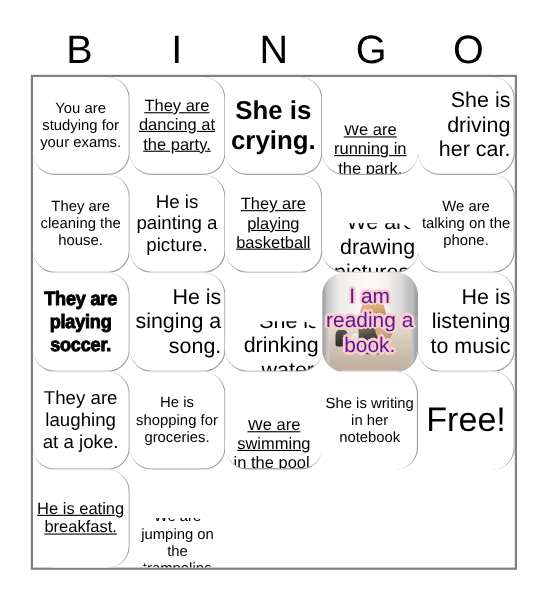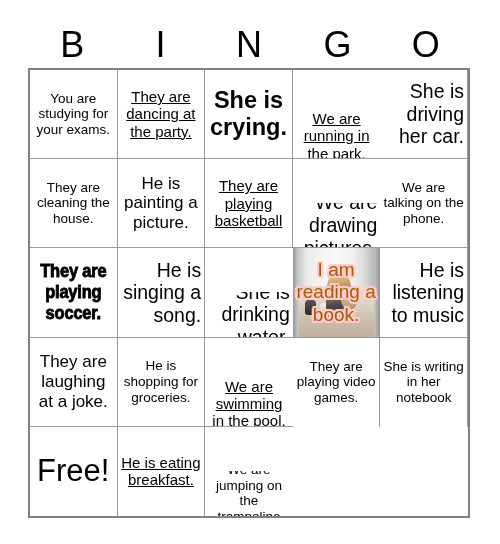--- a/index.html
+++ b/index.html
@@ -64,20 +64,21 @@
     position: relative;
     box-sizing: border-box;
     border-right: 1px solid #9a9a9a;
     border-bottom: 1px solid #9a9a9a;
     display: flex;
     align-items: center;
     justify-content: center;
     overflow: hidden;
     background: #ffffff;
     padding: 2px 3px;
+    border-radius: 20px;
   }
   .bingo-cell.col-last { border-right: none; margin-top: 44px; }
   .bingo-cell.row-last { border-bottom: none; }
 
   .cell-text {
     display: block;
     width: 100%;
     text-align: center;
     color: #000000;
     line-height: 1.16;
@@ -193,21 +194,21 @@
     width: 6%;
     background: linear-gradient(270deg, #8f9294 0%, #b4b6b7 60%, #c8cacb 100%);
     opacity: 0.85;
   }
 
   .cell-photo .cell-text {
     position: relative;
     z-index: 4;
     font-size: 19px;
     font-weight: 400;
-    color: #a16207;
+    color: #4c1d95;
     line-height: 1.18;
     text-shadow:
       -1.6px -1.6px 0 #ffc9cc, 1.6px -1.6px 0 #ffc9cc,
       -1.6px  1.6px 0 #ffc9cc, 1.6px  1.6px 0 #ffc9cc,
       -1.6px  0    0 #ffc9cc,  1.6px  0    0 #ffc9cc,
        0    -1.6px 0 #ffc9cc,  0     1.6px 0 #ffc9cc,
       -2.4px  0    0 #ffd9db,  2.4px  0    0 #ffd9db,
        0    -2.4px 0 #ffd9db,  0     2.4px 0 #ffd9db;
   }
 </style>
@@ -284,23 +285,20 @@
       <div class="bingo-cell">
         <span class="cell-text sz-m">They are laughing at a joke.</span>
       </div>
       <div class="bingo-cell">
         <span class="cell-text sz-xs">He is shopping for groceries.</span>
       </div>
       <div class="bingo-cell col-last">
         <span class="cell-text sz-s">We are swimming in the pool.</span>
       </div>
       <div class="bingo-cell row-last">
-        <span class="cell-text sz-xs">They are playing video games.</span>
-      </div>
-      <div class="bingo-cell row-last">
         <span class="cell-text sz-xs">She is writing in her notebook</span>
       </div>
       <div class="bingo-cell row-last">
         <span class="cell-text sz-xxl">Free!</span>
       </div>
       <div class="bingo-cell row-last">
         <span class="cell-text sz-s">He is eating breakfast.</span>
       </div>
       <div class="bingo-cell col-last row-last">
         <span class="cell-text sz-xs">We are jumping on the trampoline</span>

